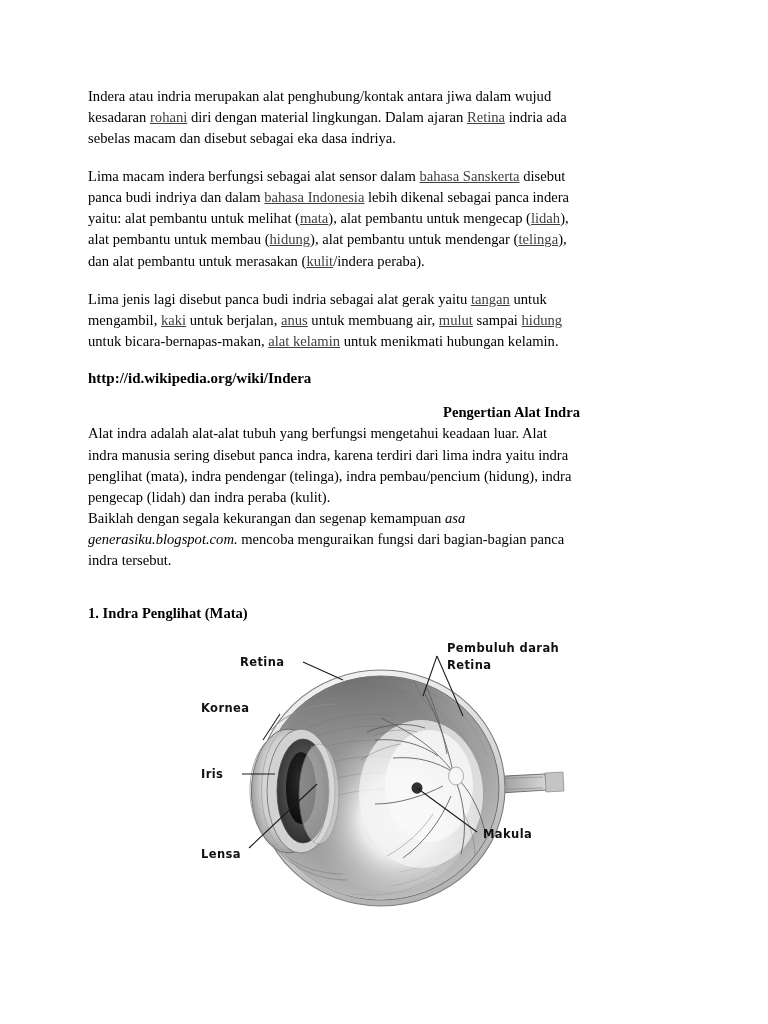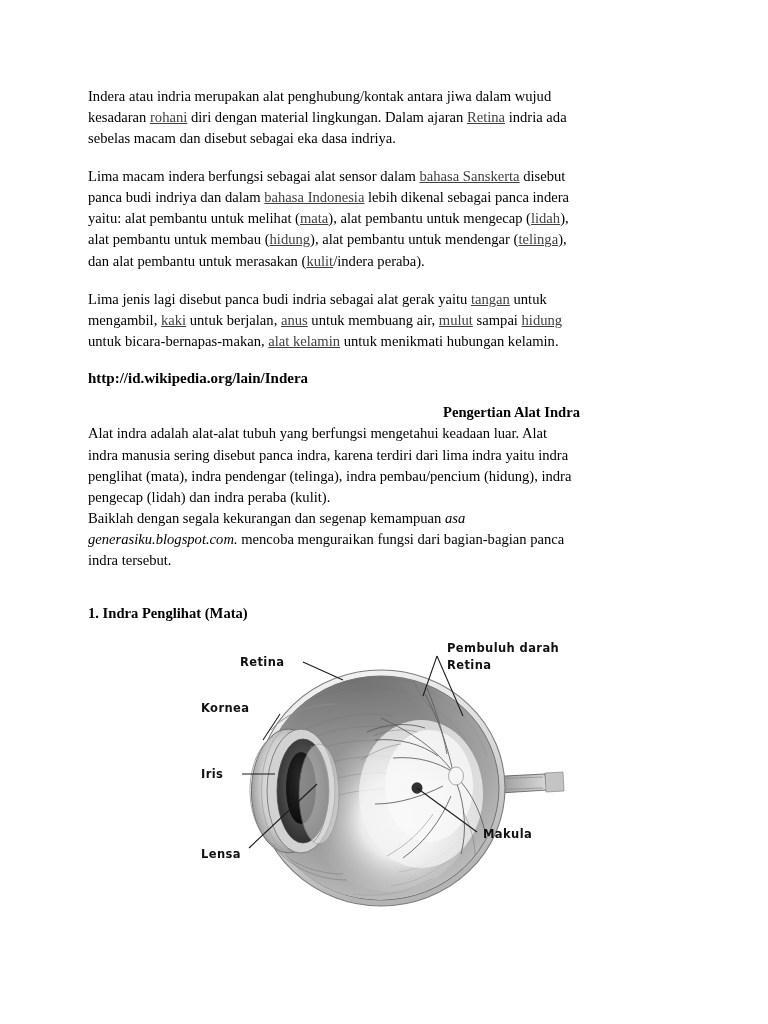--- a/index.html
+++ b/index.html
@@ -98,21 +98,21 @@
   <div class="content">
 
 
     <p class="para"><span class="b">Indera</span><span> atau </span><span class="b">indria</span><span> merupakan alat penghubung/kontak antara jiwa dalam wujud kesadaran </span><a class="lnk">rohani</a><span> diri dengan material lingkungan. Dalam ajaran </span><a class="lnk">Retina</a><span> indria ada sebelas macam dan disebut sebagai eka dasa indriya.</span></p>
 
     <p class="para"><span>Lima macam indera berfungsi sebagai alat sensor dalam </span><a class="lnk">bahasa Sanskerta</a><span> disebut panca budi indriya dan dalam </span><a class="lnk">bahasa Indonesia</a><span> lebih dikenal sebagai </span><span class="b">panca indera</span><span> yaitu: alat pembantu untuk melihat (</span><a class="lnk">mata</a><span>), alat pembantu untuk mengecap (</span><a class="lnk">lidah</a><span>), alat pembantu untuk membau (</span><a class="lnk">hidung</a><span>), alat pembantu untuk mendengar (</span><a class="lnk">telinga</a><span>), dan alat pembantu untuk merasakan (</span><a class="lnk">kulit</a><span>/indera peraba).</span></p>
 
     <p class="para"><span>Lima jenis lagi disebut panca budi indria sebagai alat gerak yaitu </span><a class="lnk">tangan</a><span> untuk mengambil, </span><a class="lnk">kaki</a><span> untuk berjalan, </span><a class="lnk">anus</a><span> untuk membuang air, </span><a class="lnk">mulut</a><span> sampai </span><a class="lnk">hidung</a><span> untuk bicara-bernapas-makan, </span><a class="lnk">alat kelamin</a><span> untuk menikmati hubungan kelamin.</span></p>
 
 
-    <h2 class="url-head">http://id.wikipedia.org/lain/Indera</h2>
+    <h2 class="url-head">http://id.wikipedia.org/wiki/Indera</h2>
 
     <div class="block-pengertian">
       <h3 class="sub-head">Pengertian Alat Indra</h3>
       <p class="para tight">Alat indra adalah alat-alat tubuh yang berfungsi mengetahui keadaan luar. Alat indra manusia sering disebut panca indra, karena terdiri dari lima indra yaitu indra penglihat (mata), indra pendengar (telinga), indra pembau/pencium (hidung), indra pengecap (lidah) dan indra peraba (kulit).</p>
       <p class="para tight"><span>Baiklah dengan segala kekurangan dan segenap kemampuan </span><span class="i">asa generasiku.blogspot.com.</span><span> mencoba menguraikan fungsi dari bagian-bagian panca indra tersebut.</span></p>
     </div>
 
     <div class="spacer-16"></div>
 
     <h3 class="sec-head">1. Indra Penglihat (Mata)</h3>

